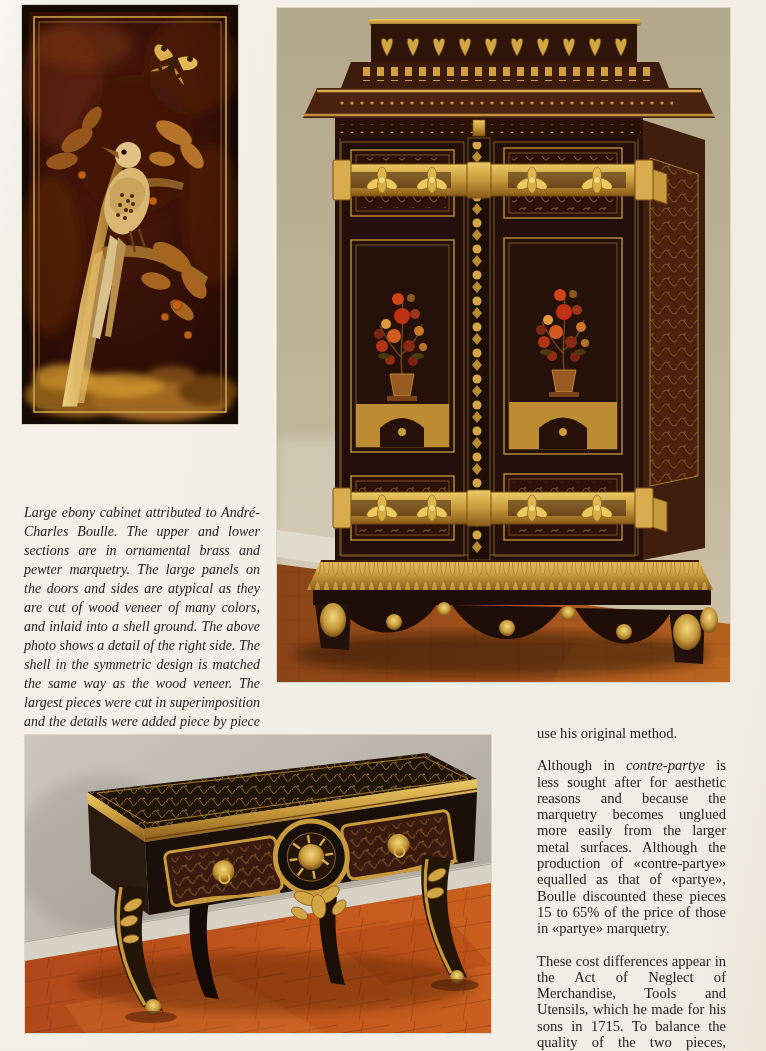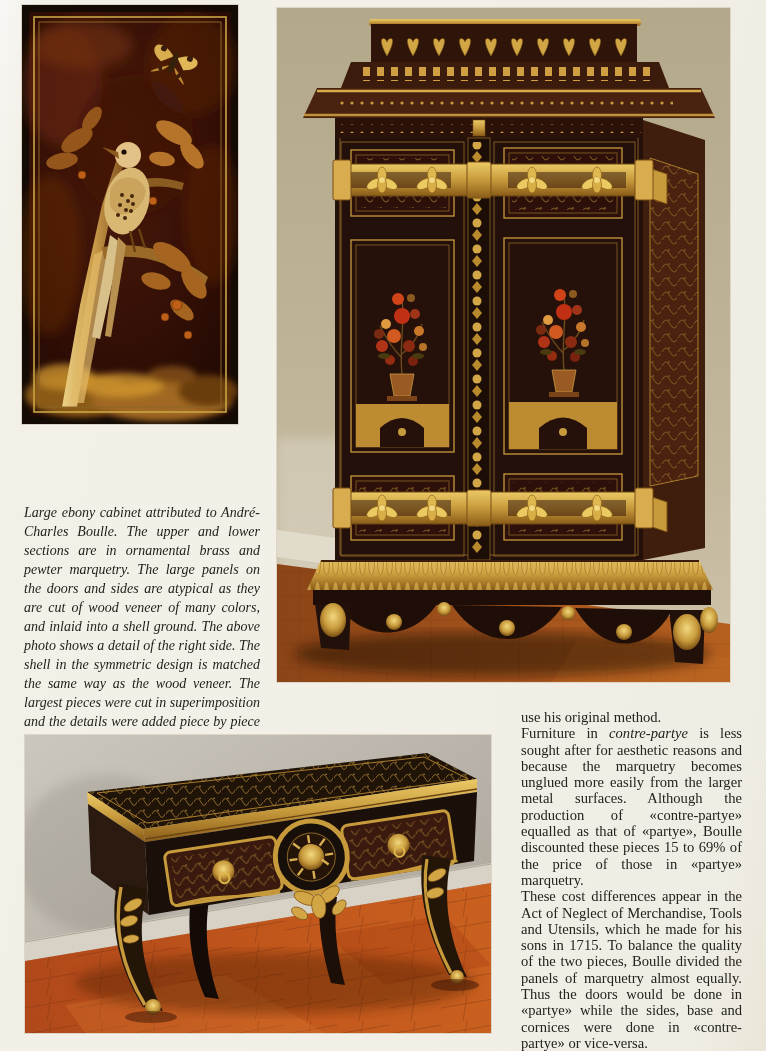--- a/index.html
+++ b/index.html
@@ -15,21 +15,21 @@
   .photo-table{left:25px;top:735px;width:466px;height:298px;box-shadow:0 0 0 1px #ddd6c6;}
   .caption{
     position:absolute;left:24px;top:503px;width:236px;
     font-style:italic;font-size:14px;line-height:19px;color:#1e1c19;
     text-align:justify;margin:0;
   }
   .article{
     position:absolute;left:521px;top:709px;width:221px;color:#24221e;
     font-size:14.6px;line-height:16.3px;text-align:justify;
   }
-  .article p{margin:0;}
+  .article p{margin:16px;}
   .article i{}
 </style>
 </head>
 <body>
 
 <div style="width:766px;height:1051px;">
 
   <figure class="photo-bird">
     <svg width="216" height="419" viewBox="0 0 216 419">
       <defs>
@@ -450,17 +450,17 @@
         </g>
         <circle cx="432" cy="242" r="7" fill="url(#trosg)"></circle>
       </g>
       <ellipse cx="126" cy="282" rx="26" ry="6" fill="#3a1404" opacity=".5"></ellipse>
       <ellipse cx="430" cy="250" rx="24" ry="6" fill="#3a1404" opacity=".5"></ellipse>
     </svg>
   </figure>
 
   <div class="article">
     <p>use his original method.</p>
-    <p><span>Furniture in </span><i>contre-partye</i><span> is less sought after for aesthetic reasons and because the marquetry becomes unglued more easily from the larger metal surfaces. Although the production of «contre-partye» equalled as that of «partye», Boulle discounted these pieces 15 to 69% of the price of those in «partye» marquetry.</span></p>
+    <p><span>Although in </span><i>contre-partye</i><span> is less sought after for aesthetic reasons and because the marquetry becomes unglued more easily from the larger metal surfaces. Although the production of «contre-partye» equalled as that of «partye», Boulle discounted these pieces 15 to 65% of the price of those in «partye» marquetry.</span></p>
     <p>These cost differences appear in the Act of Neglect of Merchandise, Tools and Utensils, which he made for his sons in 1715. To balance the quality of the two pieces, Boulle divided the panels of marquetry almost equally. Thus the doors would be done in «partye» while the sides, base and cornices were done in «contre-partye» or vice-versa.</p>
   </div>
 
 </div>
 
 </body></html>

